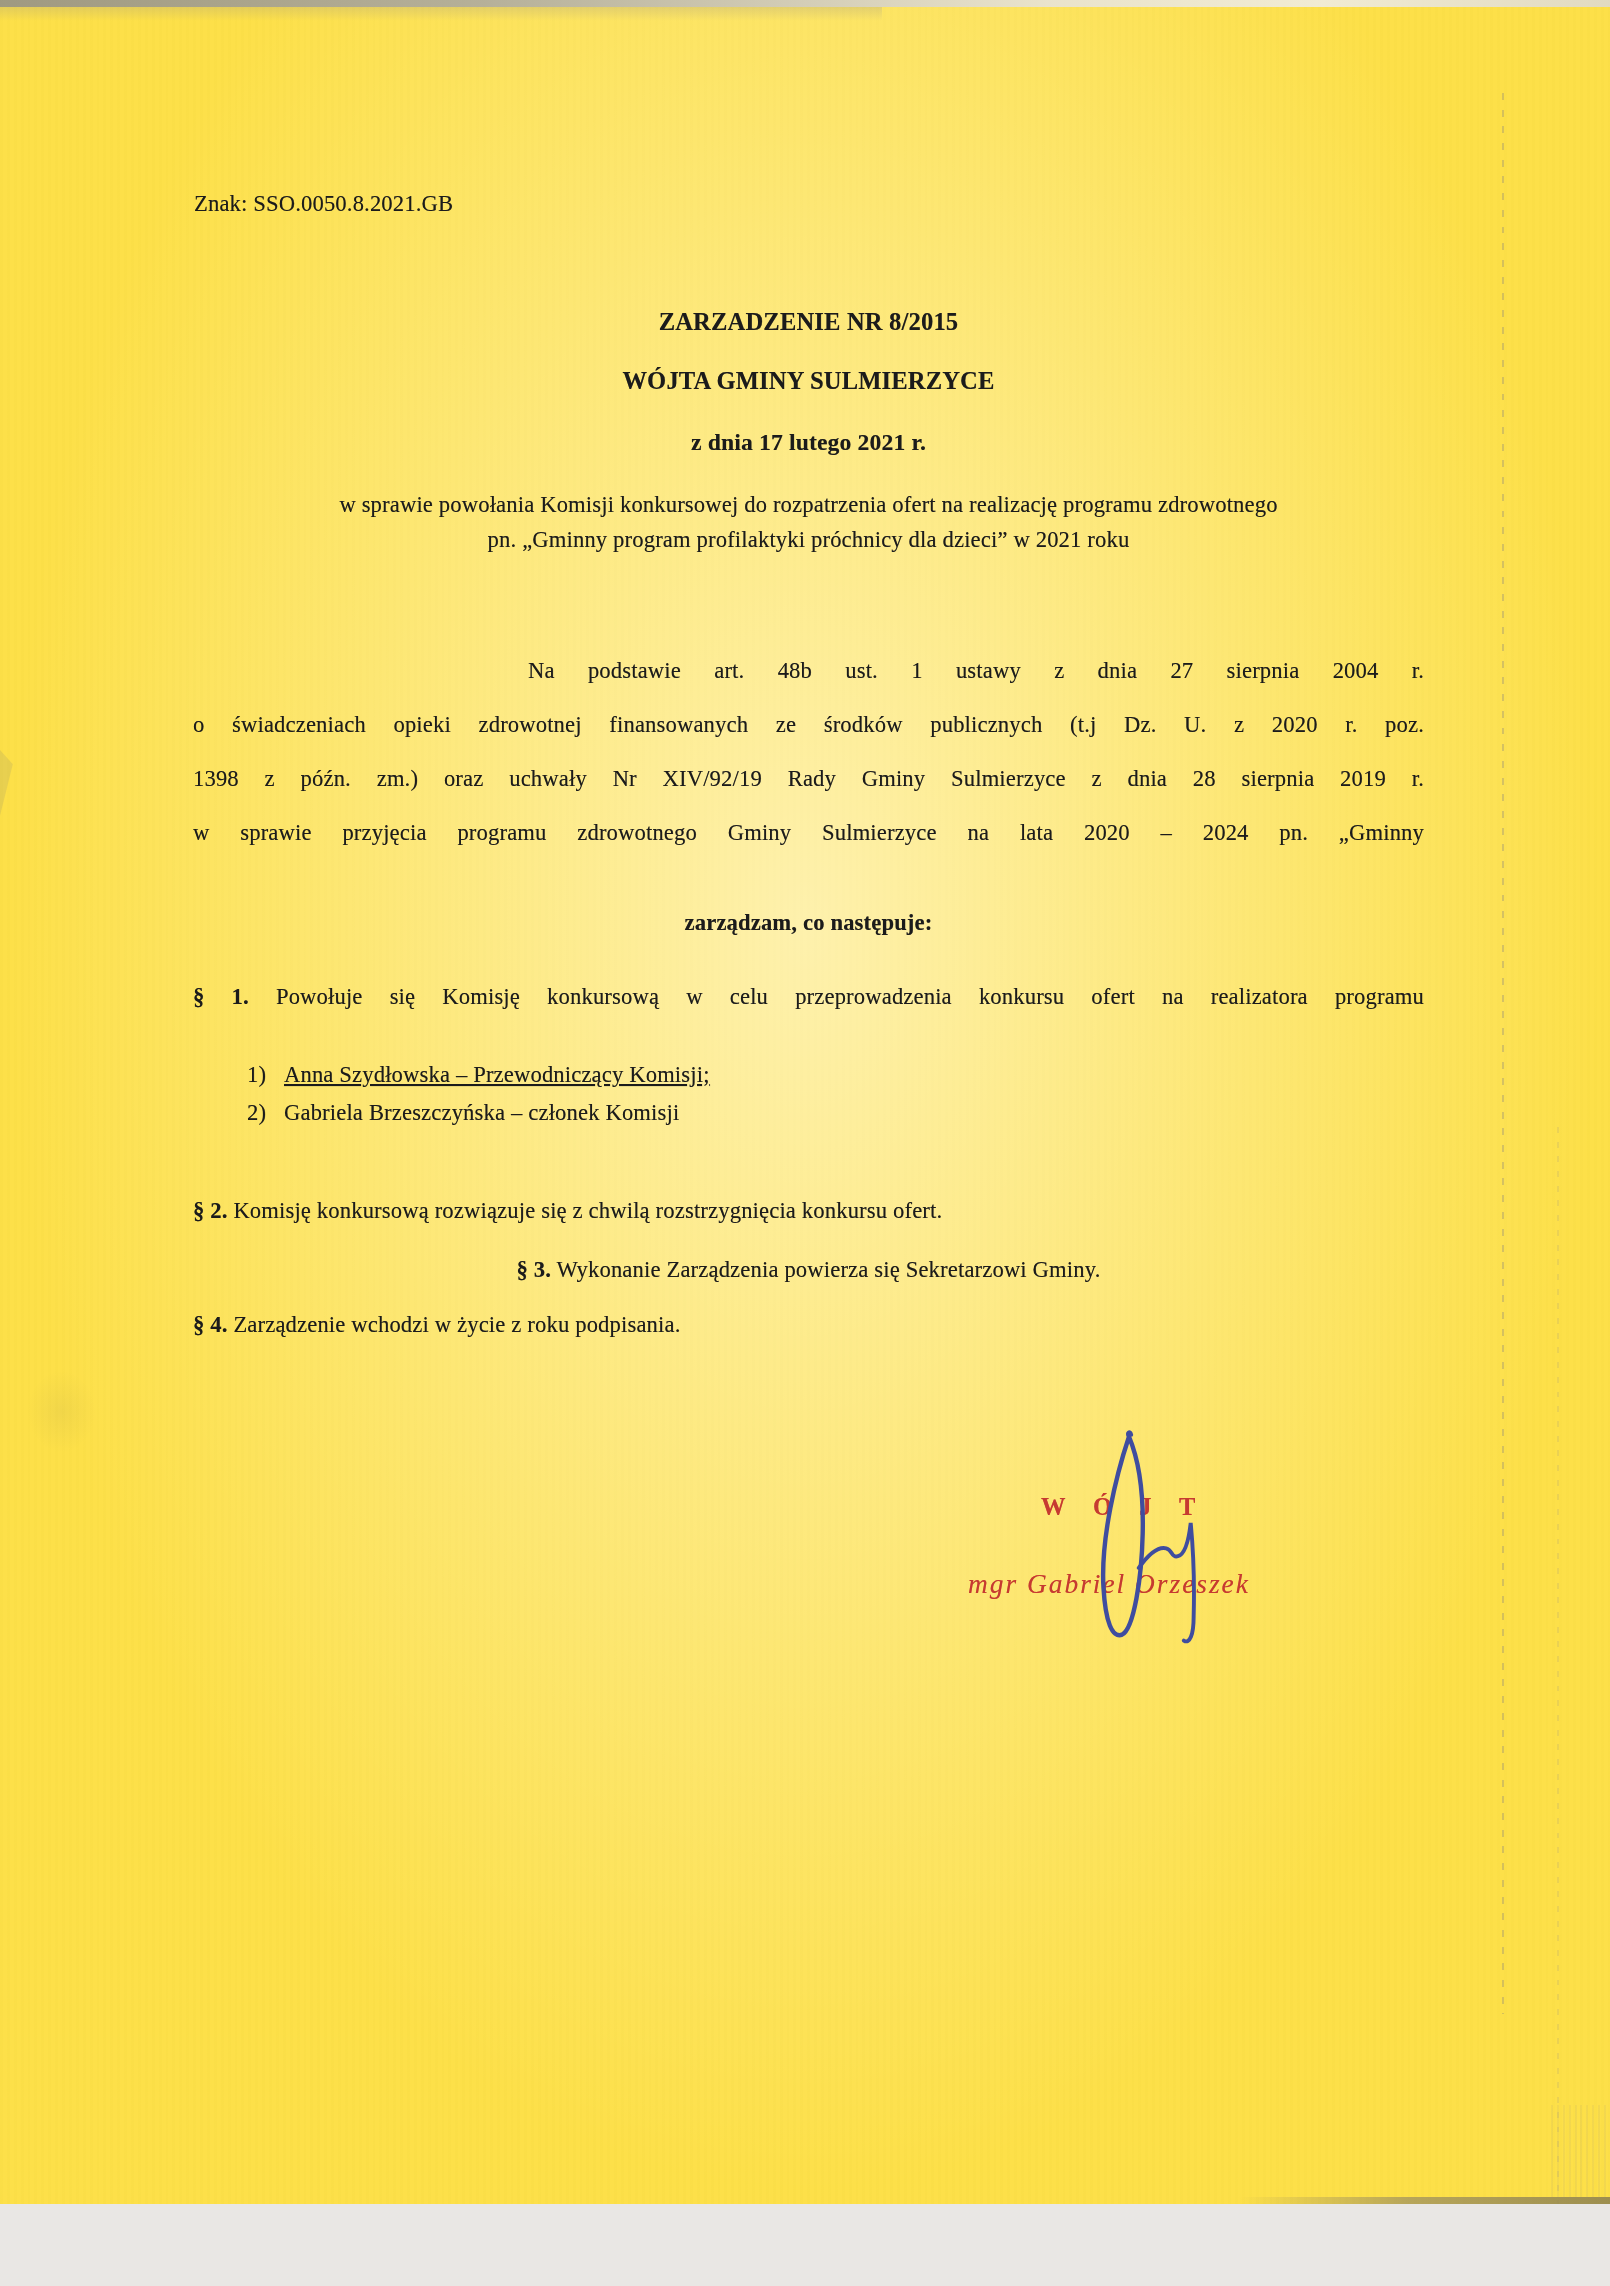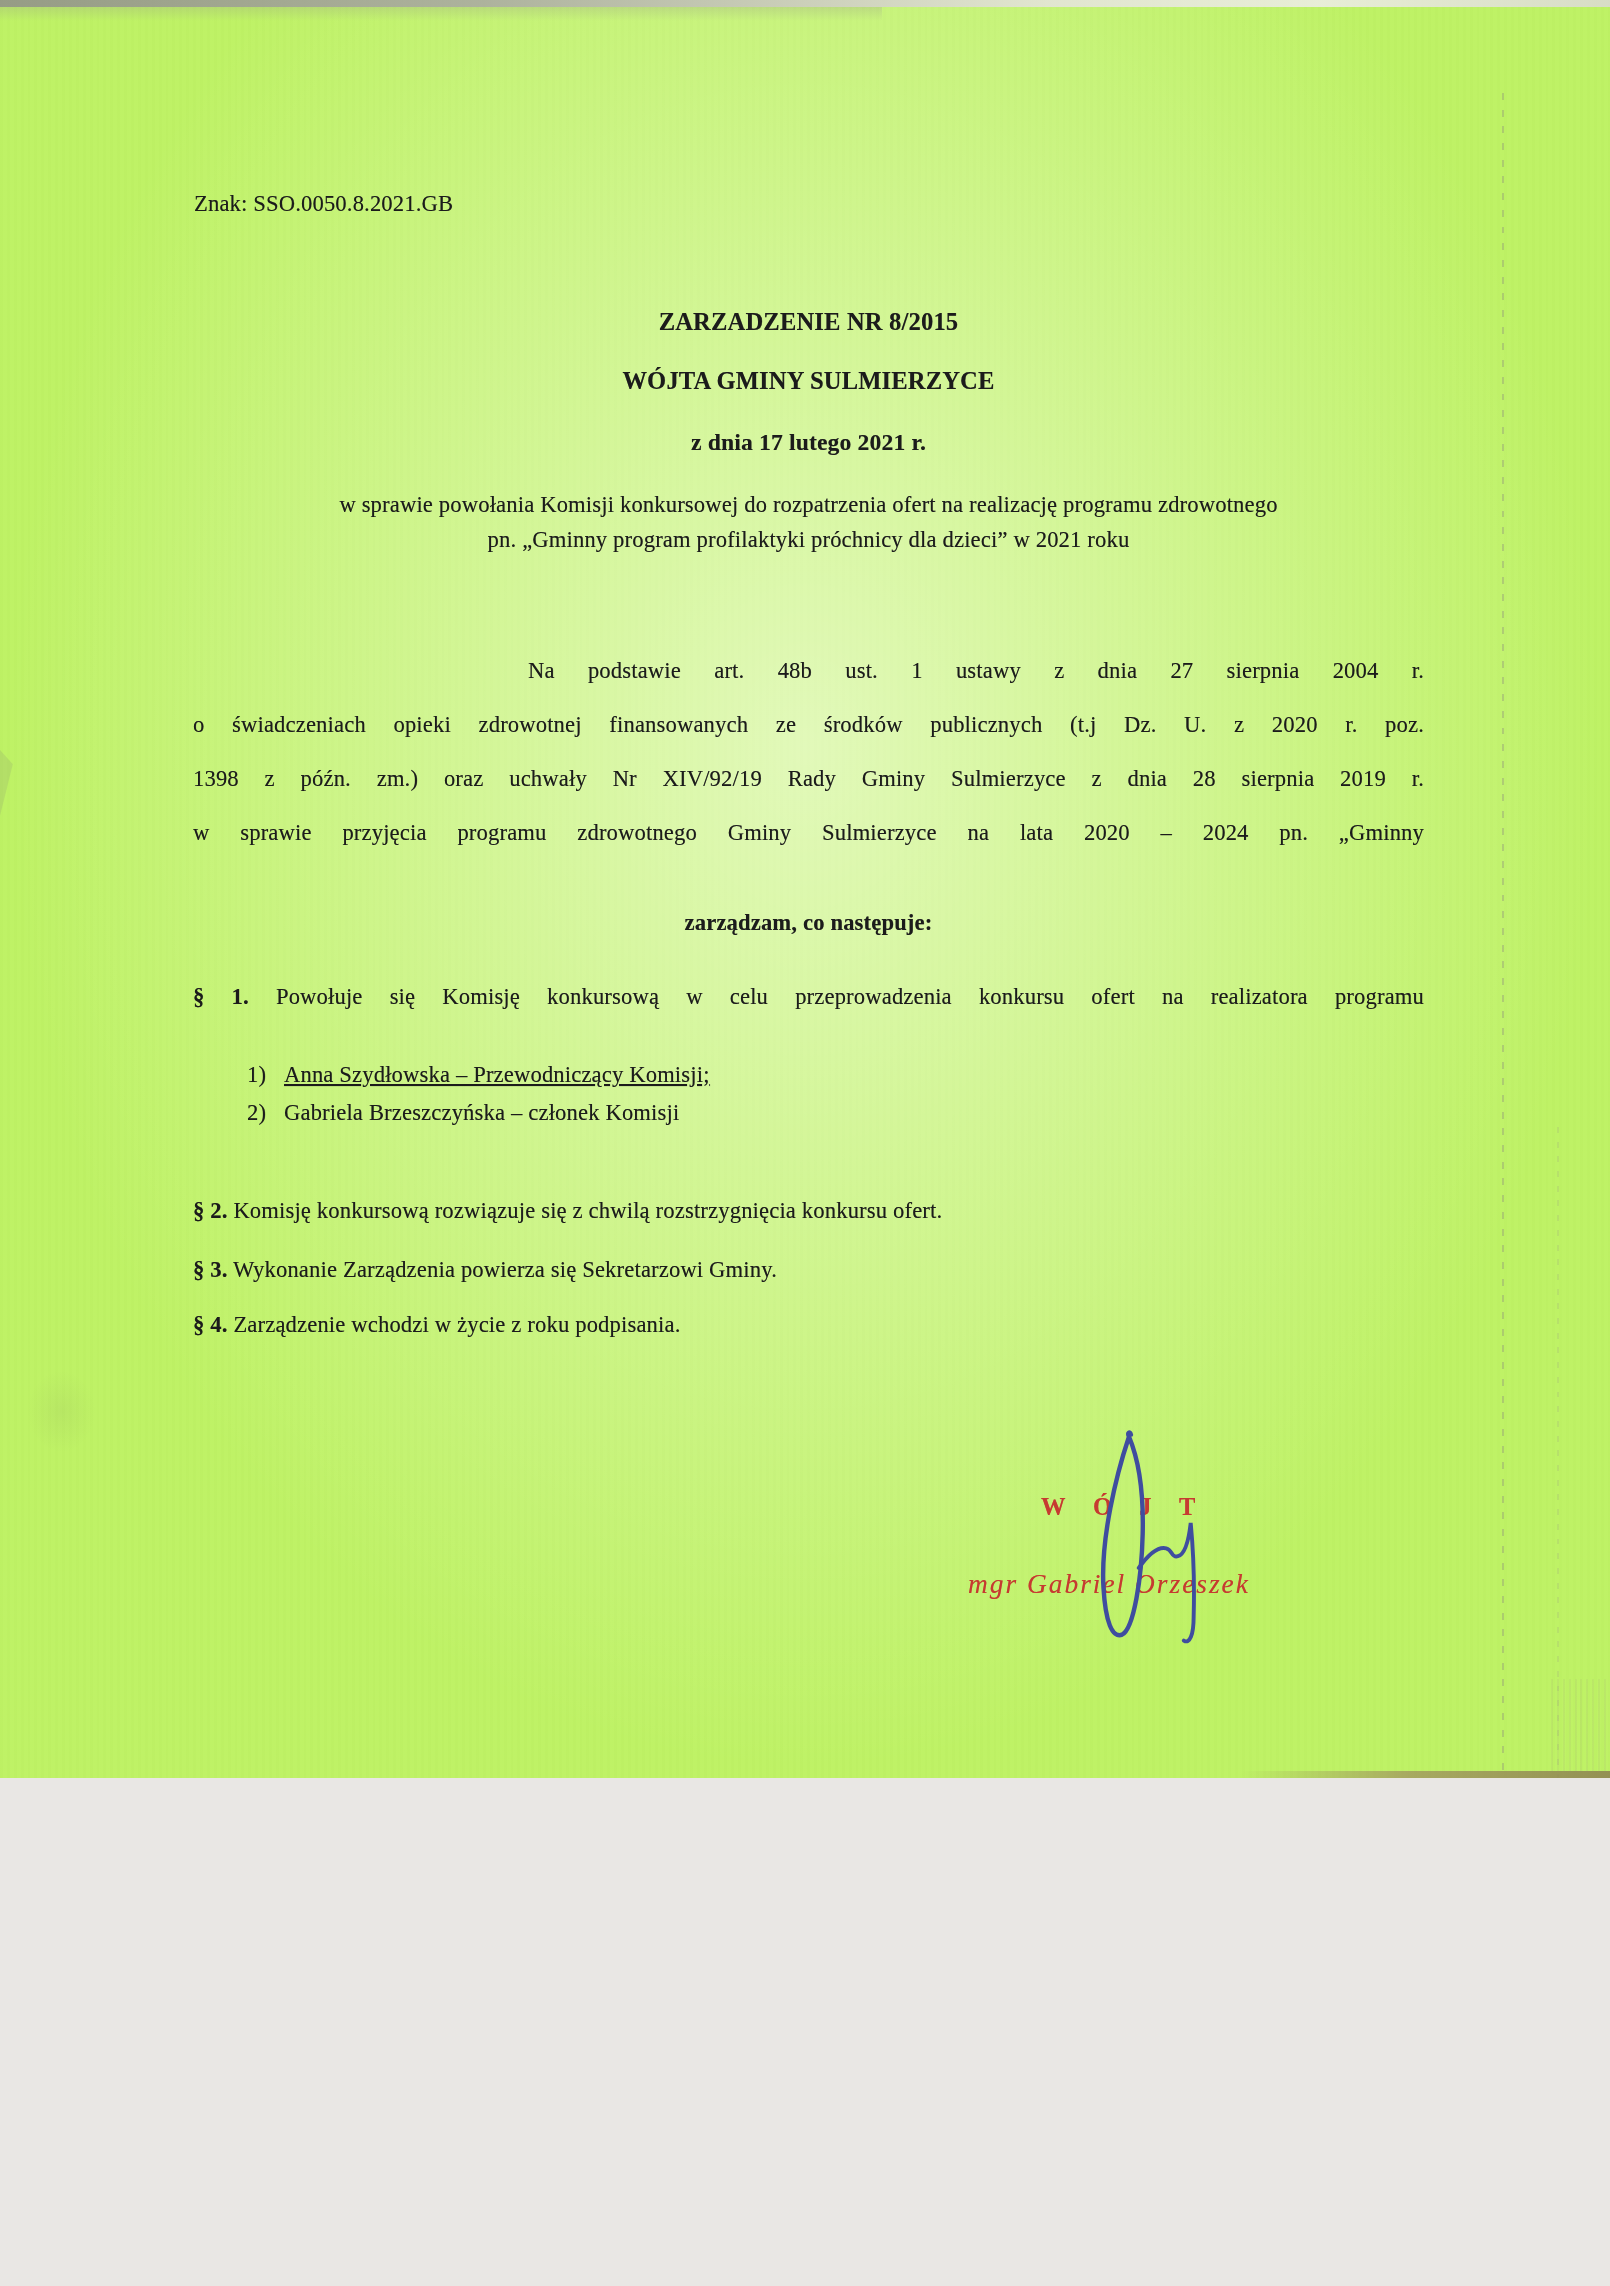--- a/index.html
+++ b/index.html
@@ -1,20 +1,20 @@
 <!DOCTYPE html>
 <html><head>
 <meta charset="utf-8">
 <style>
   html,body{margin:0;padding:0;background:#e9e7e4;}
   .page{
     position:relative;
-    width:1610px;height:1778px;
+    width:1610px;height:2204px;
     margin:0 auto;
-    background:#bef264;
+    background:#fde047;
     overflow:hidden;
     font-family:"Liberation Serif","DejaVu Serif",serif;
     color:#1b1b1b;
   }
   
   .page::before{
     content:"";position:absolute;inset:0;pointer-events:none;
     background:
       radial-gradient(ellipse at 50% 42%, rgba(255,255,255,0.55), rgba(255,255,255,0) 70%),
       repeating-linear-gradient(90deg, rgba(90,85,80,0.012) 0 2.9px, rgba(255,255,255,0.012) 2.9px 6.9px);
@@ -125,21 +125,21 @@
     <span class="c-num">1)</span><span>Anna Szydłowska – Przewodniczący Komisji;</span>
   </div>
   <div class="abs txt content c-row" style="top:1095px;">
     <span class="c-num">2)</span><span>Gabriela Brzeszczyńska – członek Komisji</span>
   </div>
 
   <div class="abs txt content" style="top:1193px;">
     <span class="par-label">§ 2.</span>
     <span>Komisję konkursową rozwiązuje się z chwilą rozstrzygnięcia konkursu ofert.</span>
   </div>
-  <div class="abs txt content" style="top:1252px;">
+  <div class="abs txt content" style="top:1252px;text-align:center;">
     <span class="par-label">§ 3.</span>
     <span>Wykonanie Zarządzenia powierza się Sekretarzowi Gminy.</span>
   </div>
   <div class="abs txt content" style="top:1307px;">
     <span class="par-label">§ 4.</span>
     <span>Zarządzenie wchodzi w życie z roku podpisania.</span>
   </div>
 
   <div class="abs stamp-title" style="left: 1041px; top: 1493px; color: rgb(198, 58, 49);">WÓJT</div>
   <div class="abs stamp-name" style="left: 968px; top: 1569px; color: rgb(198, 58, 49);">mgr Gabriel Orzeszek</div>

